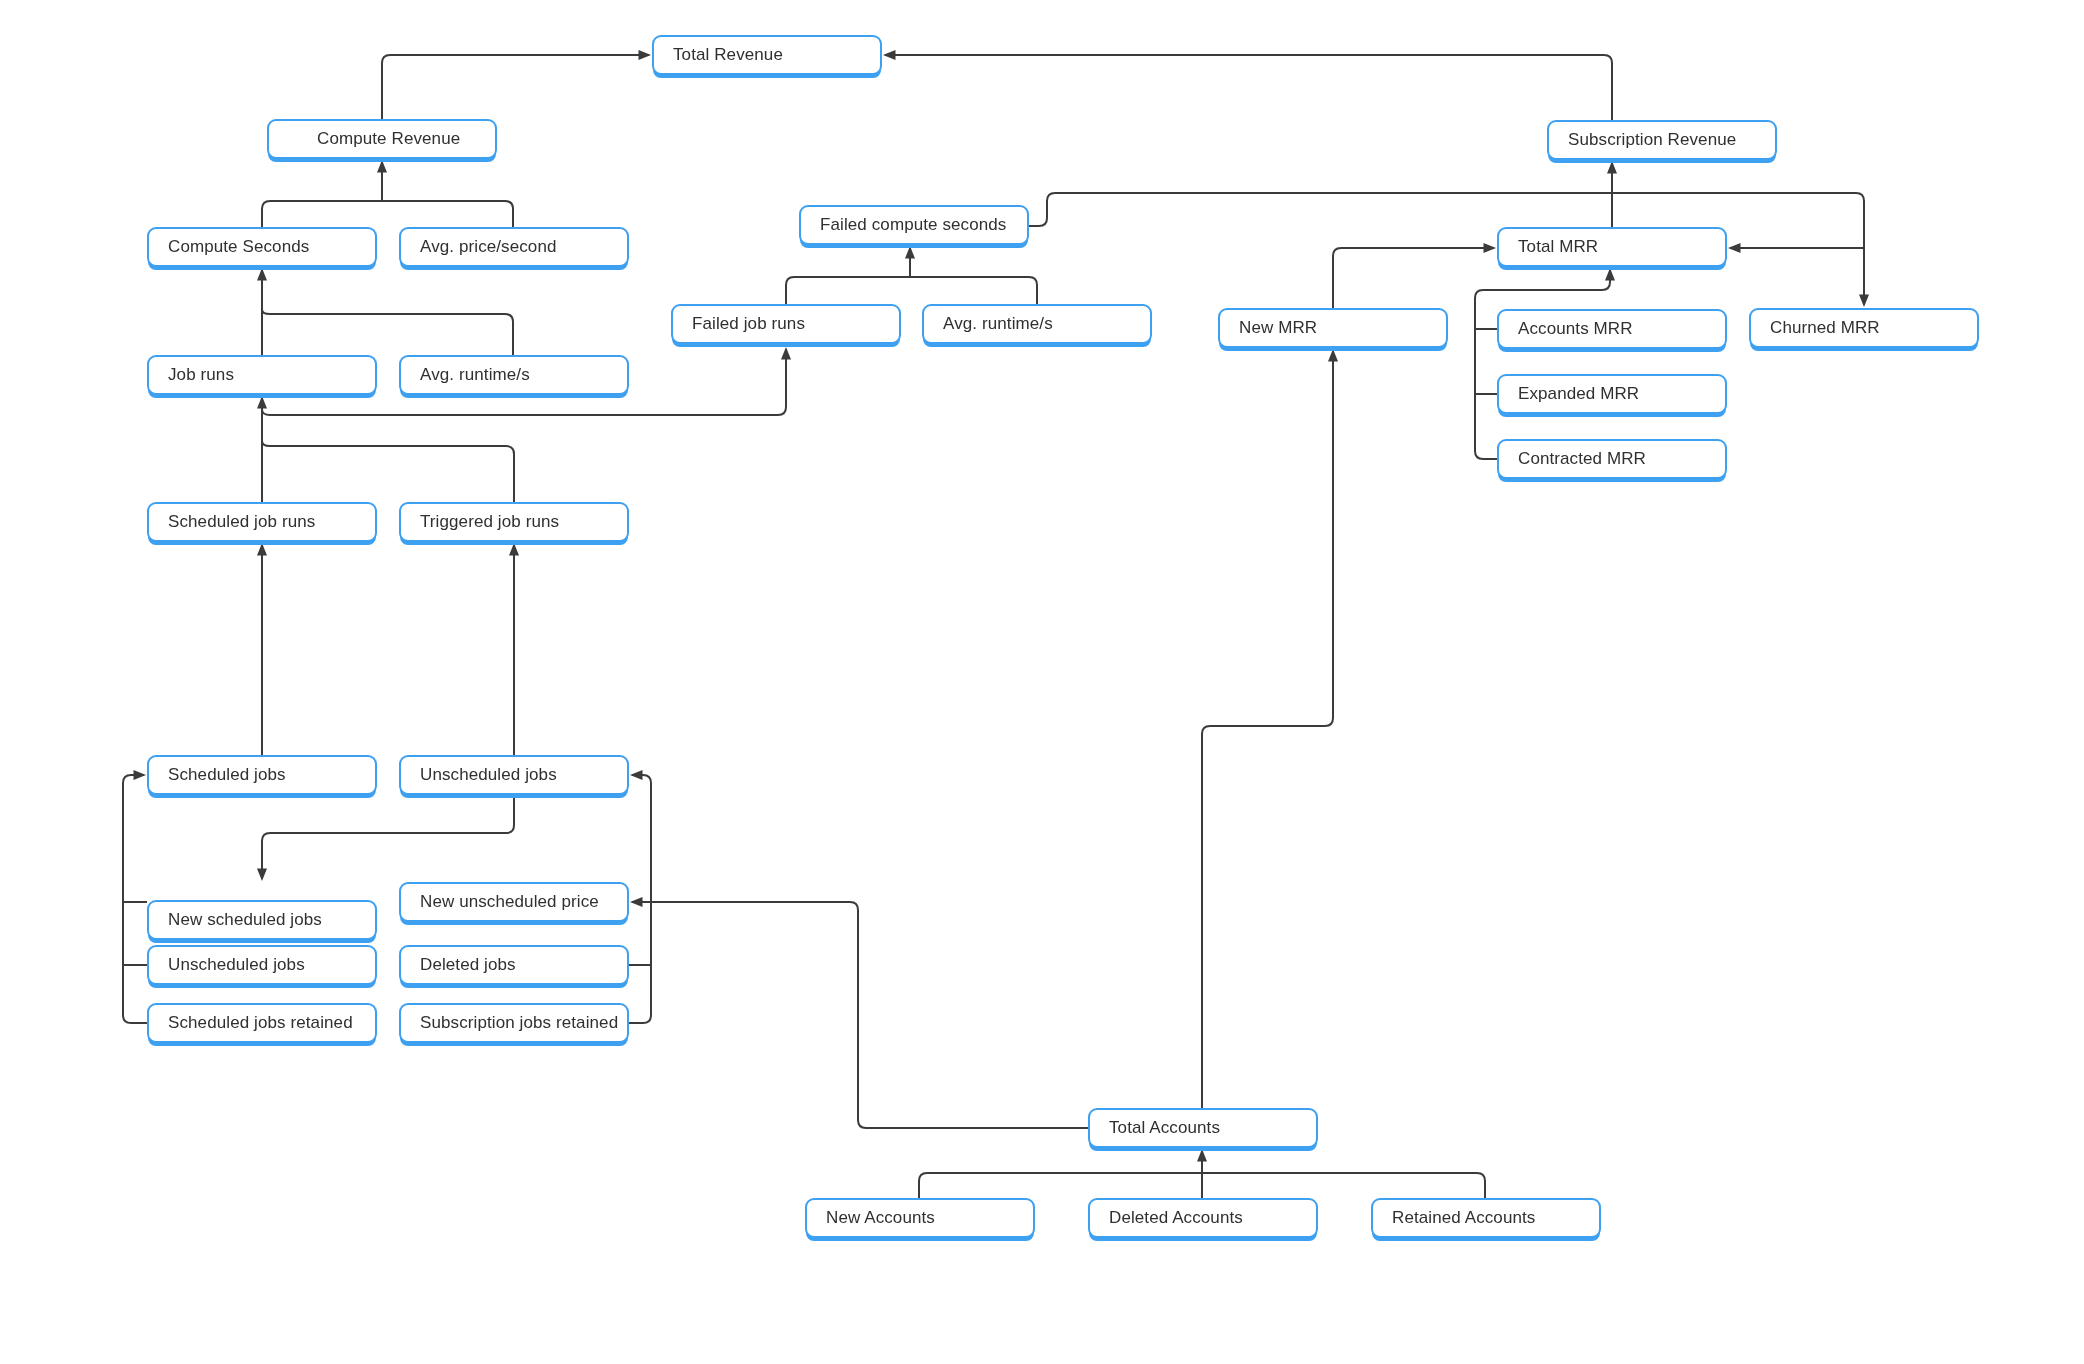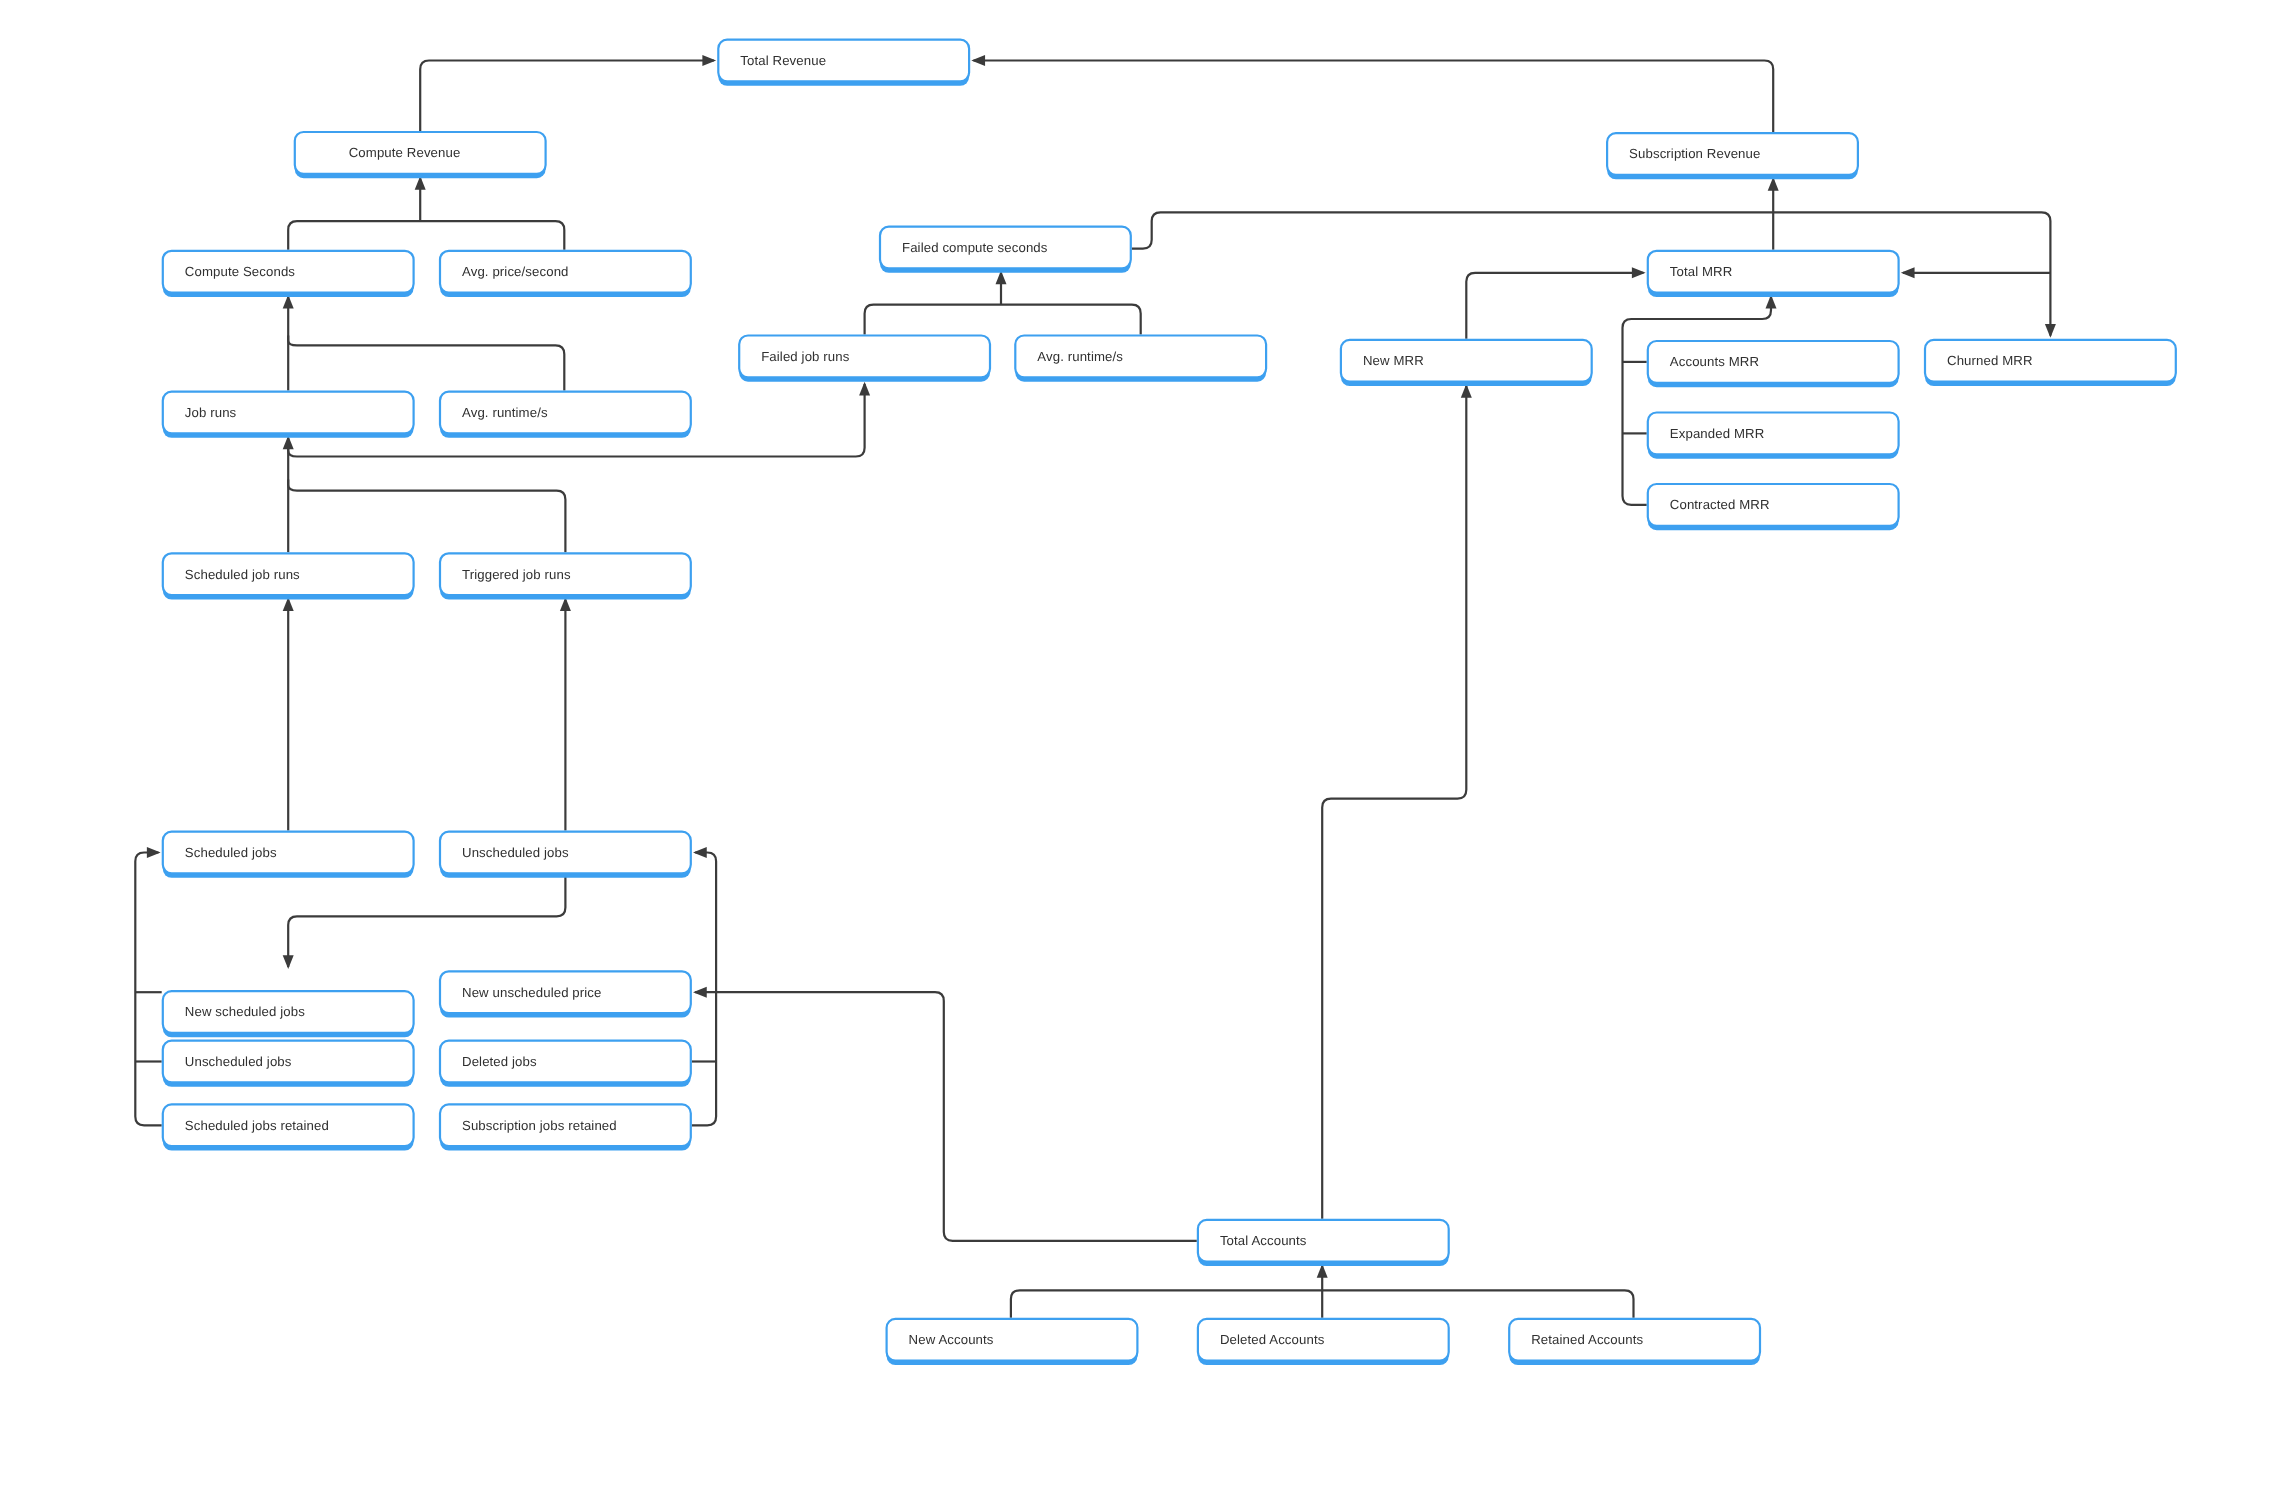--- a/index.html
+++ b/index.html
@@ -18,21 +18,21 @@
     background:#ffffff;
     border:2px solid #3da0f0;
     border-radius:9px;
     box-shadow:0 4px 0 -1px #3da0f0;
     box-sizing:border-box;
     display:flex;align-items:center;
     cursor:pointer;
   }
   .node-label{
     padding-left:19px;
-    font-size:12px;
+    font-size:17px;
     color:#303030;
     white-space:nowrap;
     letter-spacing:0.1px;
   }
 </style>
 </head>
 <body>
 
 <div class="canvas">
   <svg class="wires" viewBox="0 0 2084 1364" xmlns="http://www.w3.org/2000/svg">
@@ -74,21 +74,21 @@
         <path d="M1202,1108 L1202,734 Q1202,726 1210,726 L1325,726 Q1333,726 1333,718 L1333,351" class="edge" marker-end="url(#arrow)"></path>
       </g>
   </svg>
   <div id="nodes">
       <div class="node" style="left: 652px; top: 35px;">
       <span class="node-label">Total Revenue</span>
     </div>
       <div class="node" style="left: 267px; top: 119px; padding-left: 29px;">
       <span class="node-label">Compute Revenue</span>
     </div>
-      <div class="node" style="left: 1460px; top: 120px;">
+      <div class="node" style="left: 1547px; top: 120px;">
       <span class="node-label">Subscription Revenue</span>
     </div>
       <div class="node" style="left: 147px; top: 227px;">
       <span class="node-label">Compute Seconds</span>
     </div>
       <div class="node" style="left: 399px; top: 227px;">
       <span class="node-label">Avg. price/second</span>
     </div>
       <div class="node" style="left: 799px; top: 205px;">
       <span class="node-label">Failed compute seconds</span>

